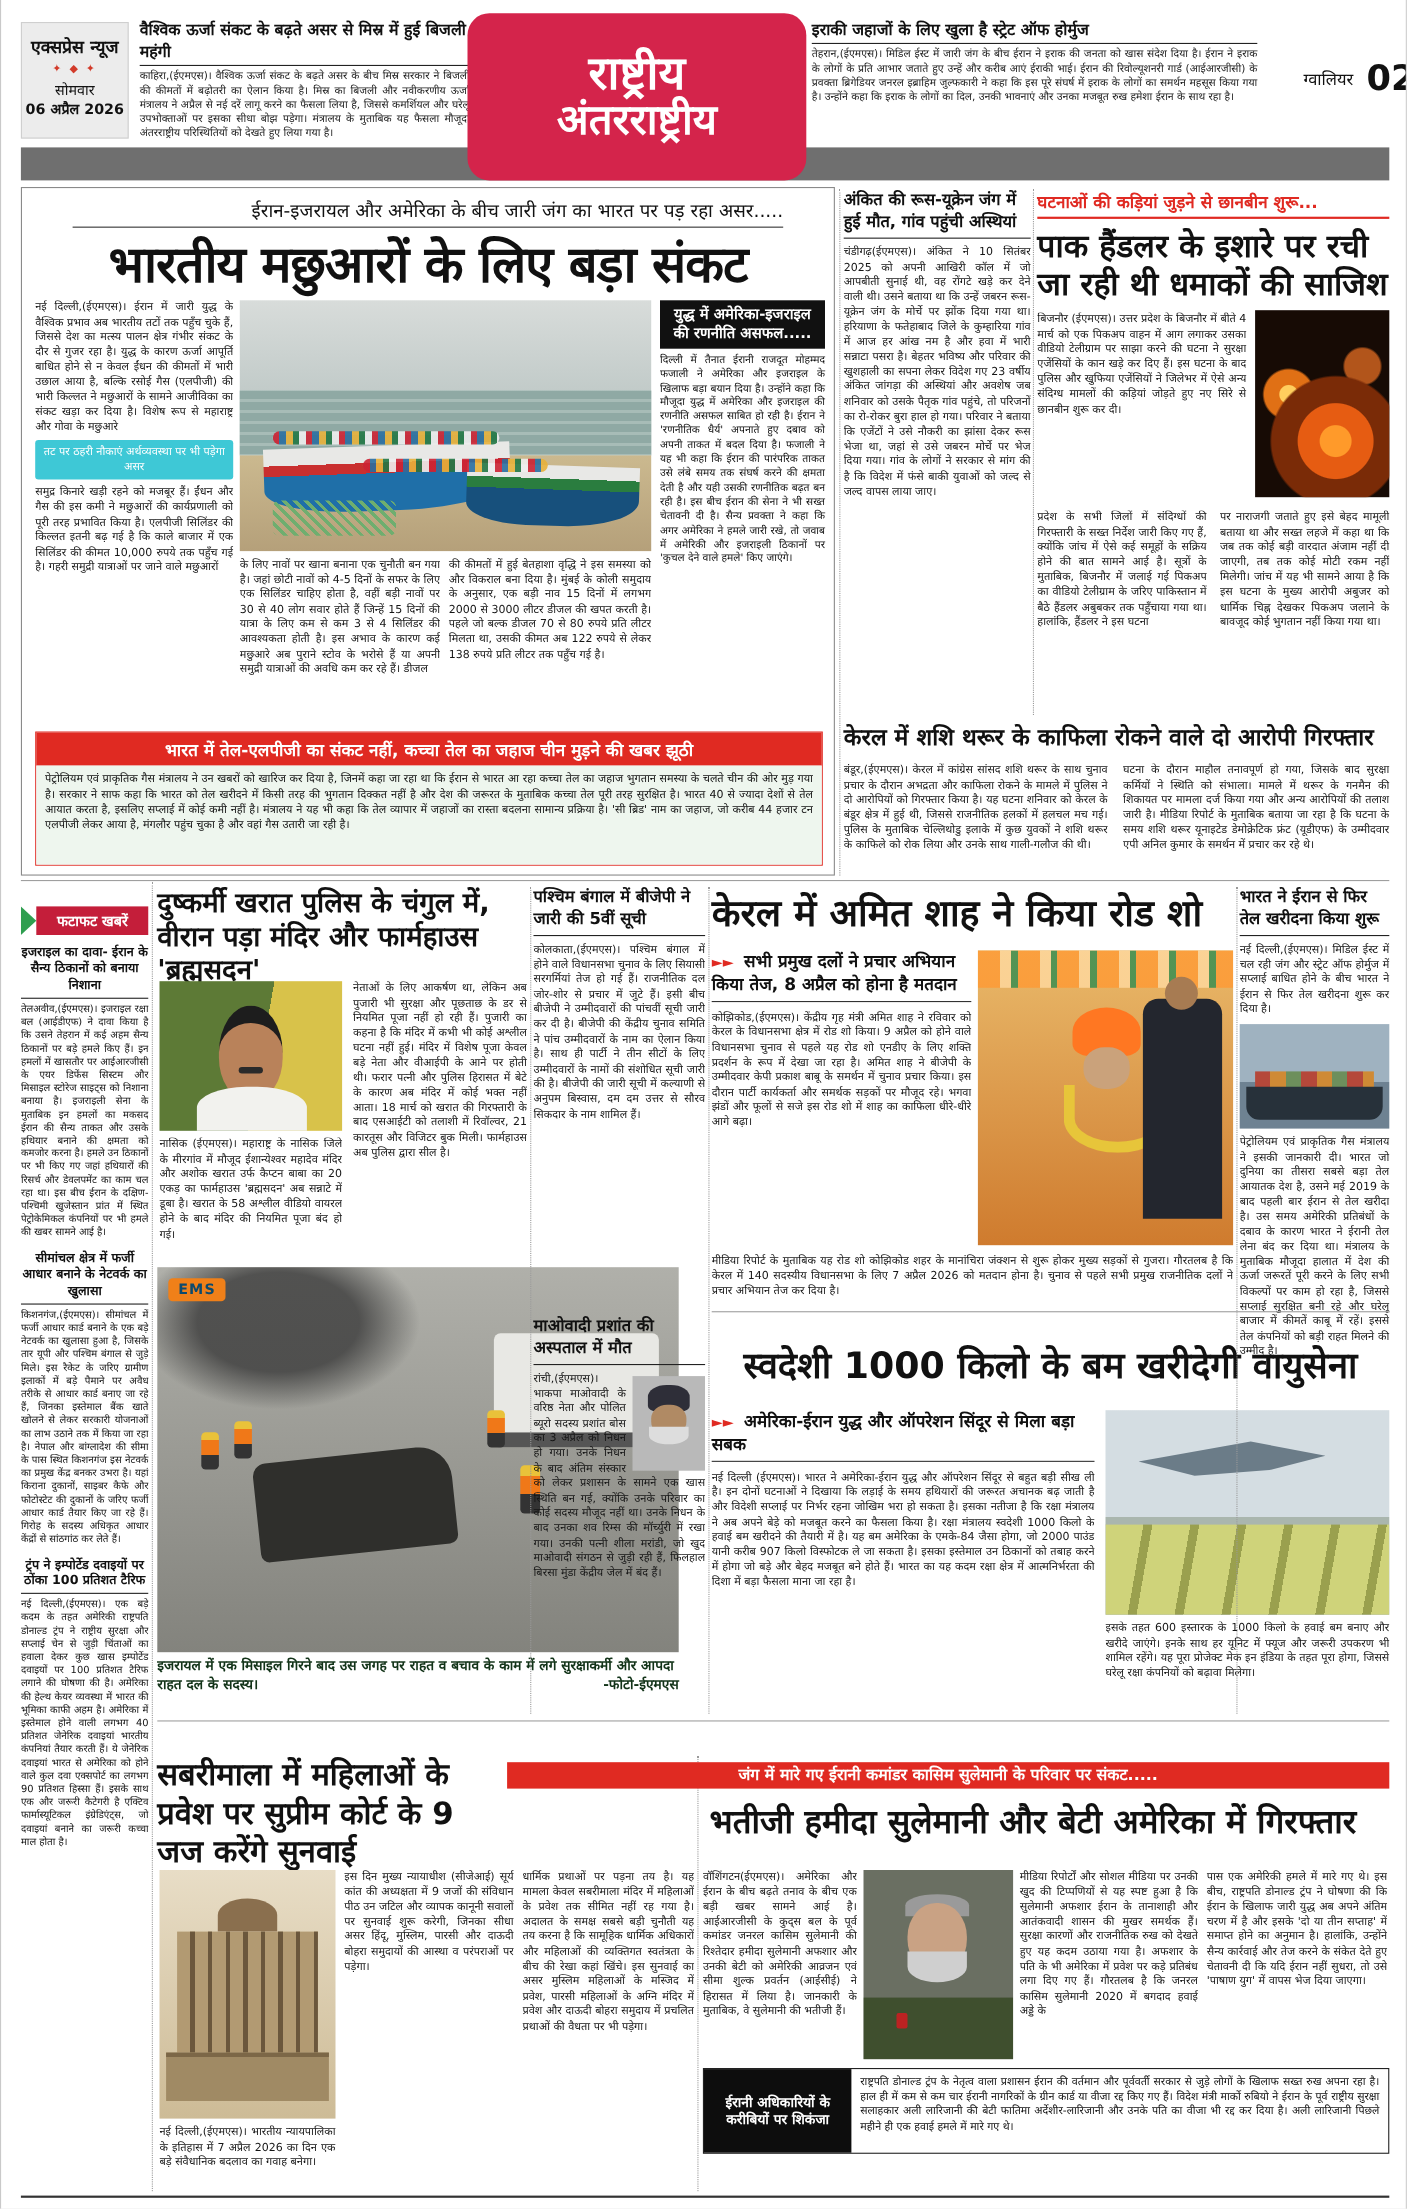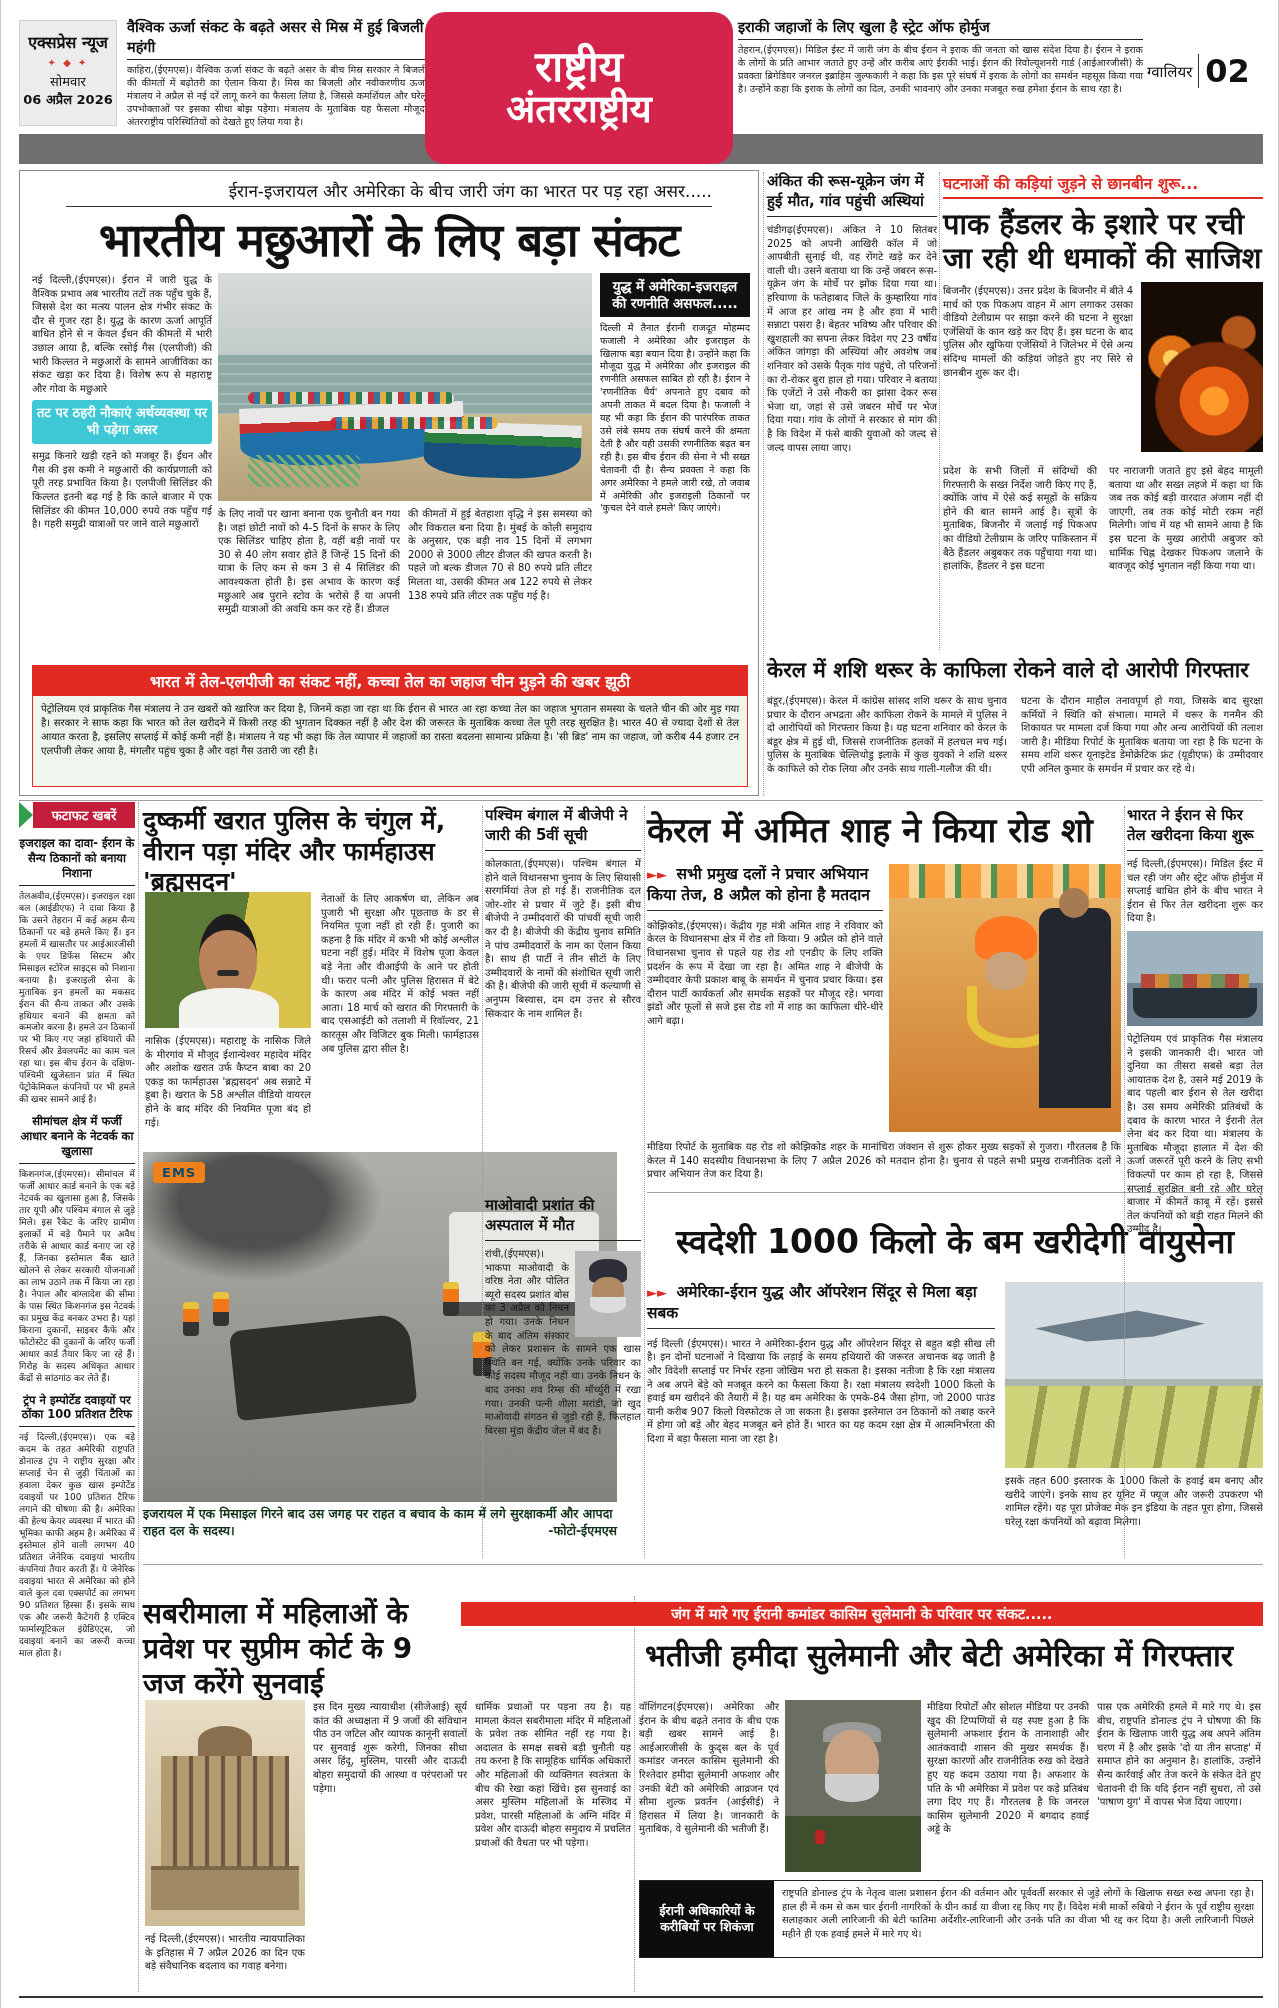--- a/index.html
+++ b/index.html
@@ -19,37 +19,37 @@
   .mdate{font-size:13px;font-weight:700;}
   .story-a1{left:126px;top:16px;width:300px;height:112px;}
   .story-a2{left:737px;top:16px;width:405px;height:112px;}
   .tophead{font-size:14.5px;font-weight:700;border-bottom:1.5px solid #222;padding-bottom:3px;margin-bottom:4px;}
   .topbd{font-size:9.6px;line-height:1.35;text-align:justify;color:#222;}
   .badge{left:424px;top:12px;width:308px;height:152px;background:#d4244b;border-radius:20px;
          color:#fff;text-align:center;display:flex;flex-direction:column;justify-content:center;z-index:5;}
   .badge .b1{font-size:42px;font-weight:700;line-height:1.05;}
   .badge .b2{font-size:38px;font-weight:700;line-height:1.1;}
   .plabel{left:1146px;top:52px;width:120px;display:flex;align-items:center;}
-  .pl-ed{font-size:15px;}
+  .pl-ed{font-size:15px;margin-left:38px;}
   .pl-bar{width:1px;height:34px;background:#333;margin:0 6px;}
   .pl-no{font-size:32px;font-weight:800;}
   .graybar{left:18px;top:134px;width:1244px;height:30px;background:#6f6f6f;}
   
   .lead-box{left:18px;top:170px;width:740px;height:626px;border:1.5px solid #8a8a8a;}
   .lb-kick{position:absolute;top:8px;left:46px;right:46px;text-align:right;font-size:17px;font-weight:400;
            border-bottom:1.5px solid #333;padding-bottom:4px;}
   .lb-head{position:absolute;top:36px;left:0;width:100%;text-align:center;font-size:46px;font-weight:800;letter-spacing:-1px;}
   .lb-col1{left:12px;top:102px;width:180px;height:386px;}
   .lb-photo{left:198px;top:102px;width:374px;height:228px;}
   .lb-col2{left:198px;top:336px;width:182px;height:150px;}
   .lb-col3{left:388px;top:336px;width:184px;height:150px;}
   .lb-col4{left:580px;top:102px;width:150px;height:386px;}
   .inset-head{background:#111;color:#fff;font-size:13.5px;font-weight:700;text-align:center;padding:5px 4px;line-height:1.25;}
   .inset-bd{font-size:9.5px;line-height:1.36;text-align:justify;margin-top:5px;}
-  .cyanbox{background:#3ec8d6;color:#fff;font-size:13px;font-weight:700;text-align:center;
+  .cyanbox{background:#3ec8d6;color:#fff;font-size:10px;font-weight:400;text-align:center;
            padding:5px 4px;border-radius:3px;margin:5px 0;line-height:1.3;}
   .lb-strip{left:12px;top:494px;width:716px;border:1.5px solid #e02a22;}
   .strip-head{background:#e02a22;color:#fff;font-size:15.5px;font-weight:700;text-align:center;padding:4px 2px;}
   .strip-bd{background:#eef6ee;font-size:10px;line-height:1.4;text-align:justify;padding:6px 8px;height:78px;overflow:hidden;}
   
   .ankit{left:766px;top:172px;width:170px;height:480px;}
   .rail-head{font-size:15px;font-weight:700;line-height:1.3;border-bottom:1.5px solid #222;padding-bottom:5px;margin-bottom:6px;}
   .pak{left:942px;top:172px;width:320px;height:482px;}
   .pak-kick{color:#e02a22;font-size:15.5px;font-weight:700;border-bottom:2px solid #e02a22;padding-bottom:3px;}
   .pak-head{font-size:29px;font-weight:800;line-height:1.18;margin-top:8px;}
@@ -61,21 +61,21 @@
                      radial-gradient(circle at 80% 30%,#b2551b 0 16px,transparent 18px);}
   .pak-low{position:absolute;top:292px;left:0;width:320px;height:190px;}
   .pak-b{position:absolute;left:0;top:0;width:154px;height:190px;}
   .pak-c{position:absolute;right:0;top:0;width:154px;height:190px;}
   .tharoor{left:766px;top:658px;width:496px;height:138px;}
   .th-head{font-size:21px;font-weight:800;line-height:1.2;margin-bottom:6px;}
   .th-c1{position:absolute;left:0;top:36px;width:240px;height:100px;}
   .th-c2{position:absolute;right:0;top:36px;width:242px;height:100px;}
   
   .sidebar{left:18px;top:802px;width:116px;height:1190px;overflow:hidden;}
-  .fk-label{display:flex;align-items:center;margin-bottom:8px;}
+  .fk-label{display:flex;align-items:center;margin-bottom:8px;margin-top:22px;}
   .fk-tri{width:0;height:0;border-top:13px solid transparent;border-bottom:13px solid transparent;border-left:14px solid #2e9e4f;}
   .fk-red{background:#c41e3a;color:#fff;font-size:13px;font-weight:700;padding:4px 8px;flex:1;text-align:center;}
   .sb-h{font-size:11.5px;font-weight:700;text-align:center;line-height:1.3;border-bottom:1.5px solid #222;
         padding-bottom:4px;margin:8px 0 5px;}
   .sb-b{font-size:9px;line-height:1.33;text-align:justify;}
   
   .khara{left:142px;top:806px;width:336px;height:340px;}
   .kh-head{font-size:25px;font-weight:800;line-height:1.22;}
   .ph-khara{position:absolute;left:2px;top:86px;width:166px;height:136px;
             background:linear-gradient(100deg,#5d7a36 0 55%,#d8c24a 55% 100%);overflow:hidden;}

